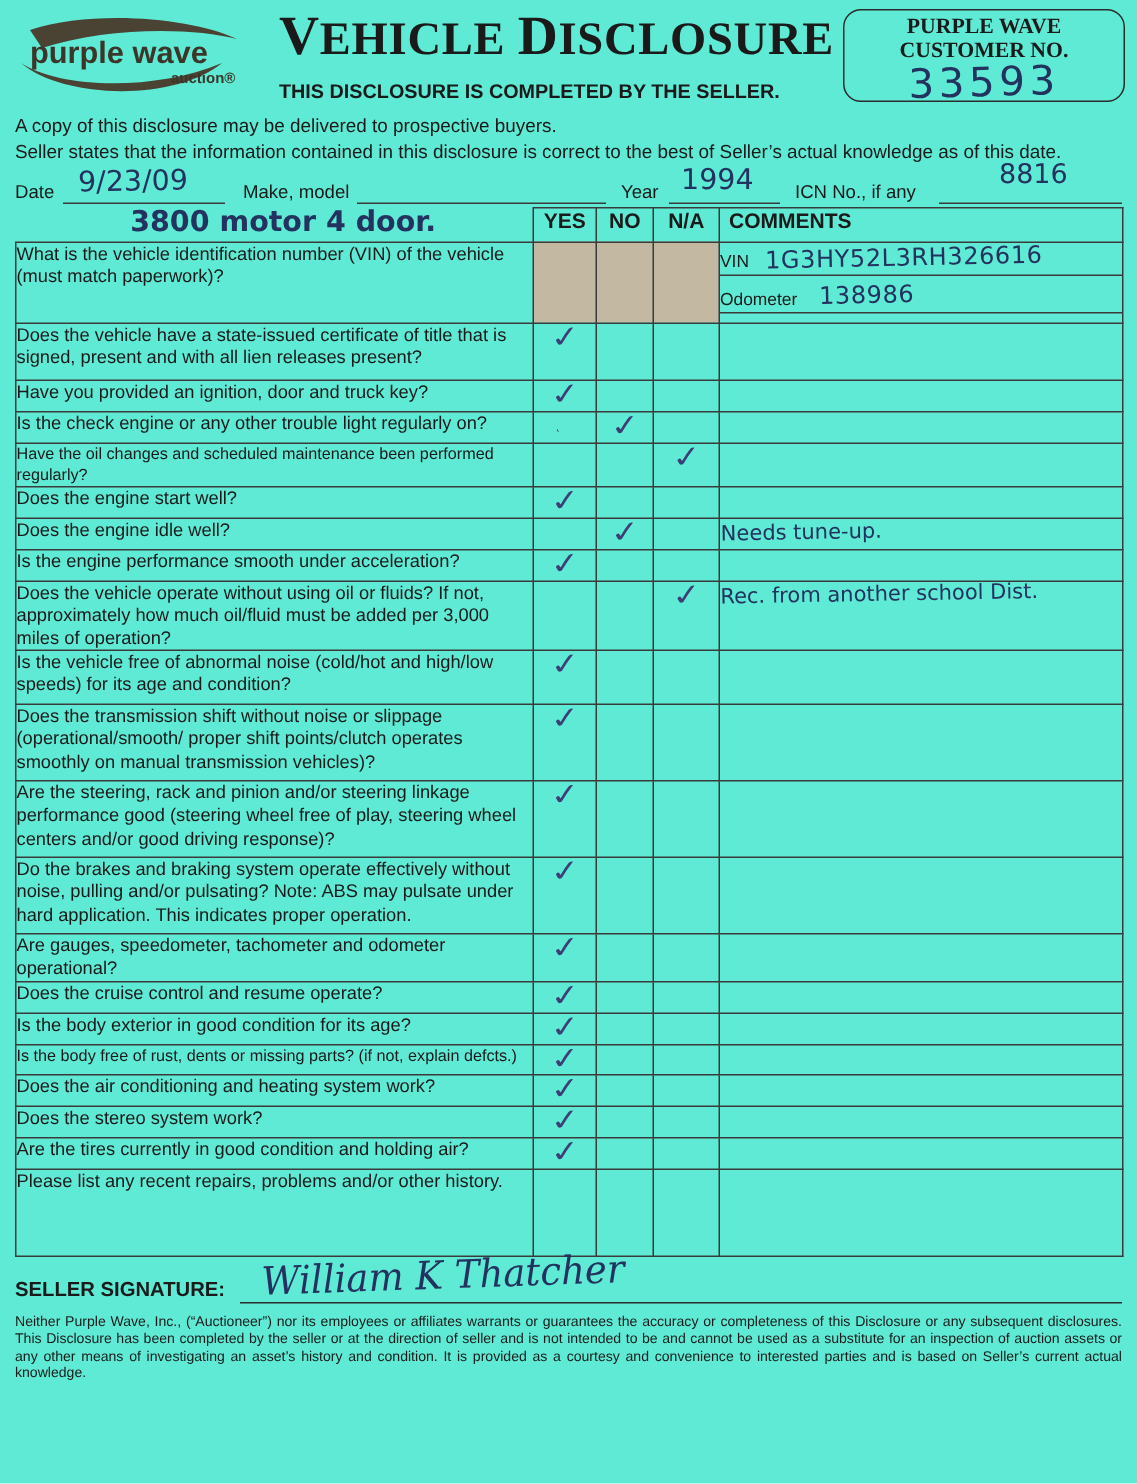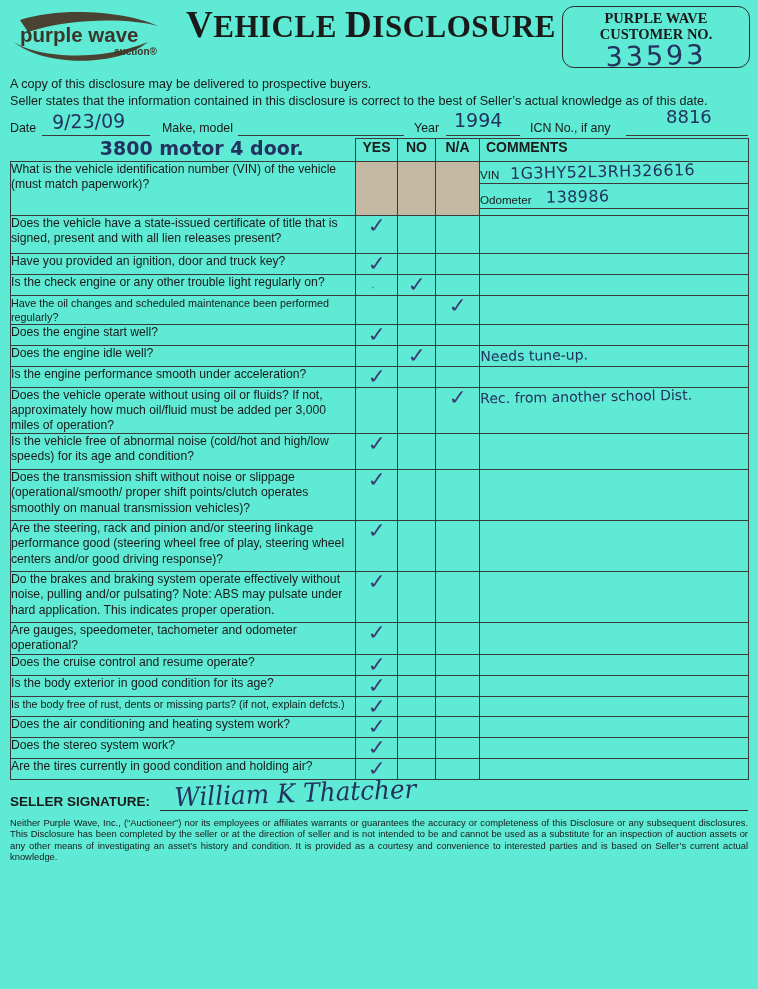--- a/index.html
+++ b/index.html
@@ -224,20 +224,21 @@
       <svg width="172" height="56" viewBox="0 0 172 56" xmlns="http://www.w3.org/2000/svg">
         <path d="M12 10 C55 -4 120 2 150 16 C120 8 62 8 20 22 Z" fill="#4a4232"></path>
         <path d="M6 32 C30 48 92 52 140 32 C108 58 34 56 6 32 Z" fill="#4a4232"></path>
         <text x="12" y="32" font-family="Liberation Sans, sans-serif" font-size="20.5" font-weight="bold" fill="#3c362a">purple wave</text>
         <text x="106" y="45" font-family="Liberation Sans, sans-serif" font-size="10" font-weight="bold" fill="#3c362a">auction®</text>
       </svg>
     </div>
 
     <div class="title-block">
       <div class="main-title"><span class="cap">V</span>EHICLE <span class="cap">D</span>ISCLOSURE</div>
+      <div class="sub-title">THIS DISCLOSURE IS COMPLETED BY THE SELLER.</div>
     </div>
 
     <div class="cust-box">
       <div class="l1">PURPLE WAVE</div>
       <div class="l2">CUSTOMER NO.</div>
       <div class="cust-num">33593</div>
     </div>
   </div>
 
   <div class="intro">
@@ -266,21 +267,21 @@
     <colgroup>
       <col style="width:345px">
         <col style="width:42px">
         <col style="width:38px">
         <col style="width:44px">
         <col style="width:269px">
     </colgroup>
     <thead>
       <tr>
         <th style="border-left:0;border-top:0;border-right:1.1px solid #3a3a3a;border-bottom:1.1px solid #3a3a3a;">
-          <div class="hw" style="position:relative;left:19px;top:-2px;font-size:19px;white-space:nowrap;">3800 motor    4 door.</div>
+          <div class="hw" style="position:relative;left:6px;top:-2px;font-size:19px;white-space:nowrap;">3800 motor    4 door.</div>
         </th>
         <th class="hdr">YES</th>
         <th class="hdr">NO</th>
         <th class="hdr">N/A</th>
         <th class="hdr left">COMMENTS</th>
       </tr>
     </thead>
     <tbody id="tbody">
         <tr style="height: 54px;">
           <td class="q">What is the vehicle identification number (VIN) of the vehicle (must match paperwork)?</td>
@@ -424,20 +425,27 @@
           <td class="mark"></td>
           <td class="cmt"></td>
         </tr>
         <tr style="height: 21px;">
           <td class="q">Are the tires currently in good condition and holding air?</td>
           <td class="mark"><span>✓</span></td>
           <td class="mark"></td>
           <td class="mark"></td>
           <td class="cmt"></td>
         </tr>
+        <tr style="height: 58px;">
+          <td class="q">Please list any recent repairs, problems and/or other history.</td>
+          <td class="mark"></td>
+          <td class="mark"></td>
+          <td class="mark"></td>
+          <td class="cmt"></td>
+        </tr>
       </tbody>
   </table>
 
   <div class="sigrow">
     <span class="siglabel">SELLER SIGNATURE:</span>
     <span class="sigline"></span>
     <span class="sigtext">William K Thatcher</span>
   </div>
 
   <div class="legal">Neither Purple Wave, Inc., (“Auctioneer”) nor its employees or affiliates warrants or guarantees the accuracy or completeness of this Disclosure or any subsequent disclosures.  This Disclosure has been completed by the seller or at the direction of seller and is not intended to be and cannot be used as a substitute for an inspection of auction assets or any other means of investigating an asset’s history and condition.  It is provided as a courtesy and convenience to interested parties and is based on Seller’s current actual knowledge.</div>

